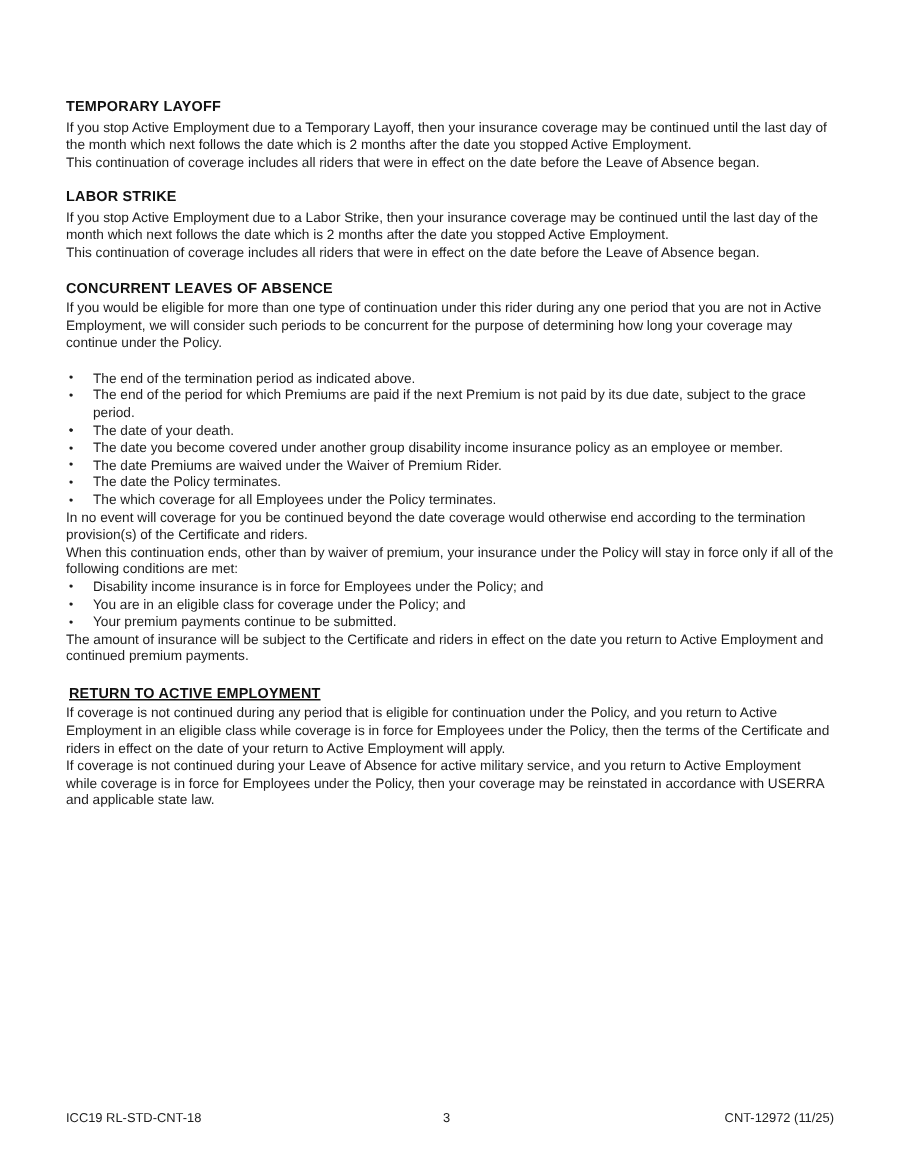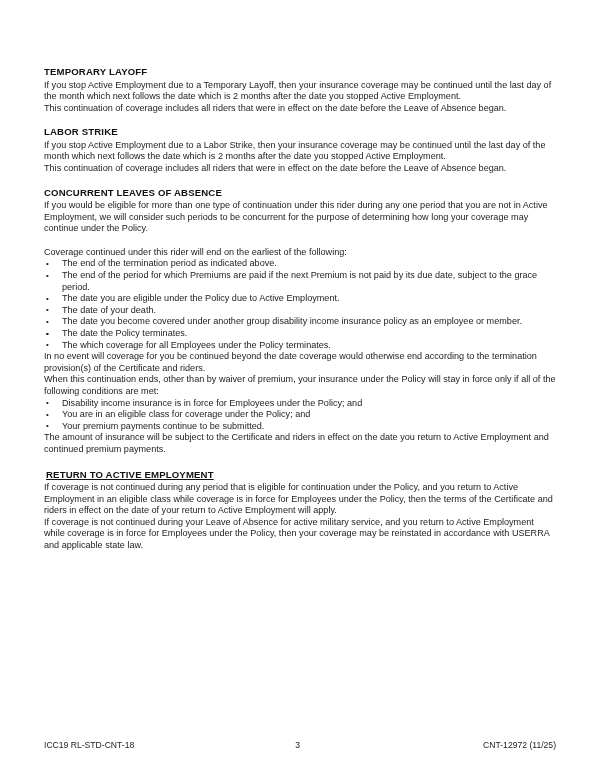--- a/index.html
+++ b/index.html
@@ -117,45 +117,44 @@
     <p class="body-text">If you stop Active Employment due to a Labor Strike, then your insurance coverage may be continued until the last day of the month which next follows the date which is 2 months after the date you stopped Active Employment.</p>
     <p class="body-text gap-para">This continuation of coverage includes all riders that were in effect on the date before the Leave of Absence began.</p>
 
     <div class="gap-section"></div>
 
     <h2 class="section-heading">CONCURRENT LEAVES OF ABSENCE</h2>
     <p class="body-text">If you would be eligible for more than one type of continuation under this rider during any one period that you are not in Active Employment, we will consider such periods to be concurrent for the purpose of determining how long your coverage may continue under the Policy.</p>
 
     <div class="gap-section"></div>
 
-    <p class="body-text">Coverage continued under this rider will end on the earliest of the following:</p>
 
     <ul class="bullet-list">
       <li>
         <span class="bullet-glyph">•</span>
         <span>The end of the termination period as indicated above.</span>
       </li>
       <li>
         <span class="bullet-glyph">•</span>
         <span>The end of the period for which Premiums are paid if the next Premium is not paid by its due date, subject to the grace period.</span>
       </li>
       <li>
         <span class="bullet-glyph">•</span>
-        <span>The date you are eligible under the Policy due to Active Employment.</span>
       </li>
       <li>
         <span class="bullet-glyph">•</span>
         <span>The date of your death.</span>
       </li>
       <li>
         <span class="bullet-glyph">•</span>
         <span>The date you become covered under another group disability income insurance policy as an employee or member.</span>
       </li>
       <li>
         <span class="bullet-glyph">•</span>
+        <span>The date Premiums are waived under the Waiver of Premium Rider.</span>
       </li>
       <li>
         <span class="bullet-glyph">•</span>
         <span>The date the Policy terminates.</span>
       </li>
       <li>
         <span class="bullet-glyph">•</span>
         <span>The which coverage for all Employees under the Policy terminates.</span>
       </li>
     </ul>

